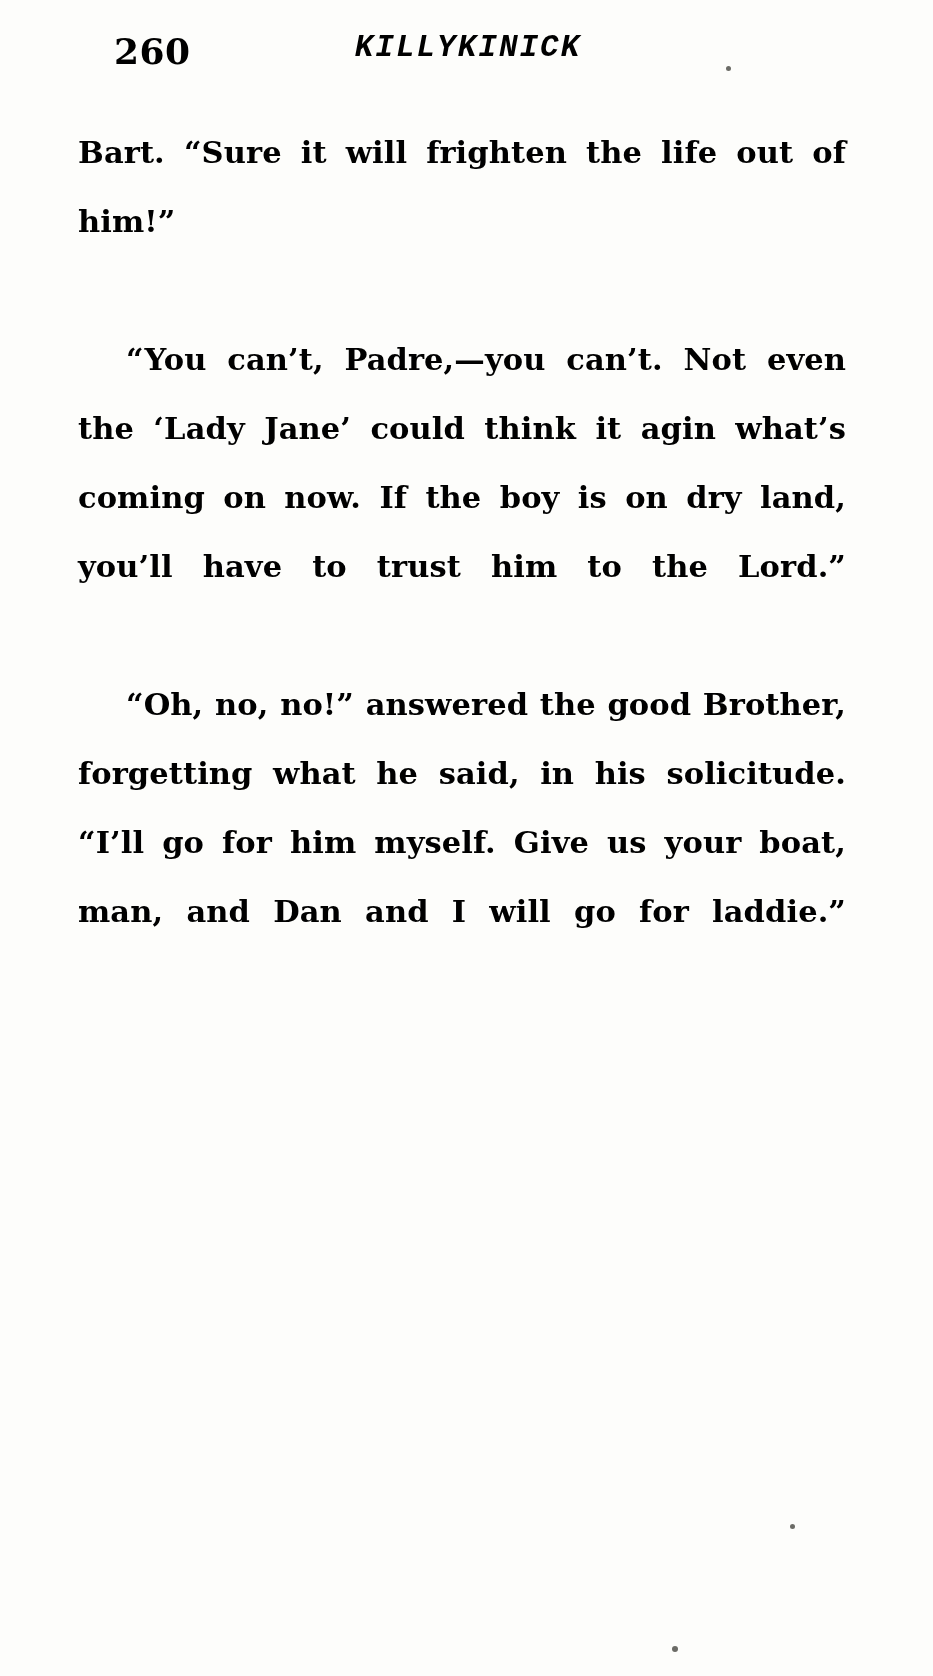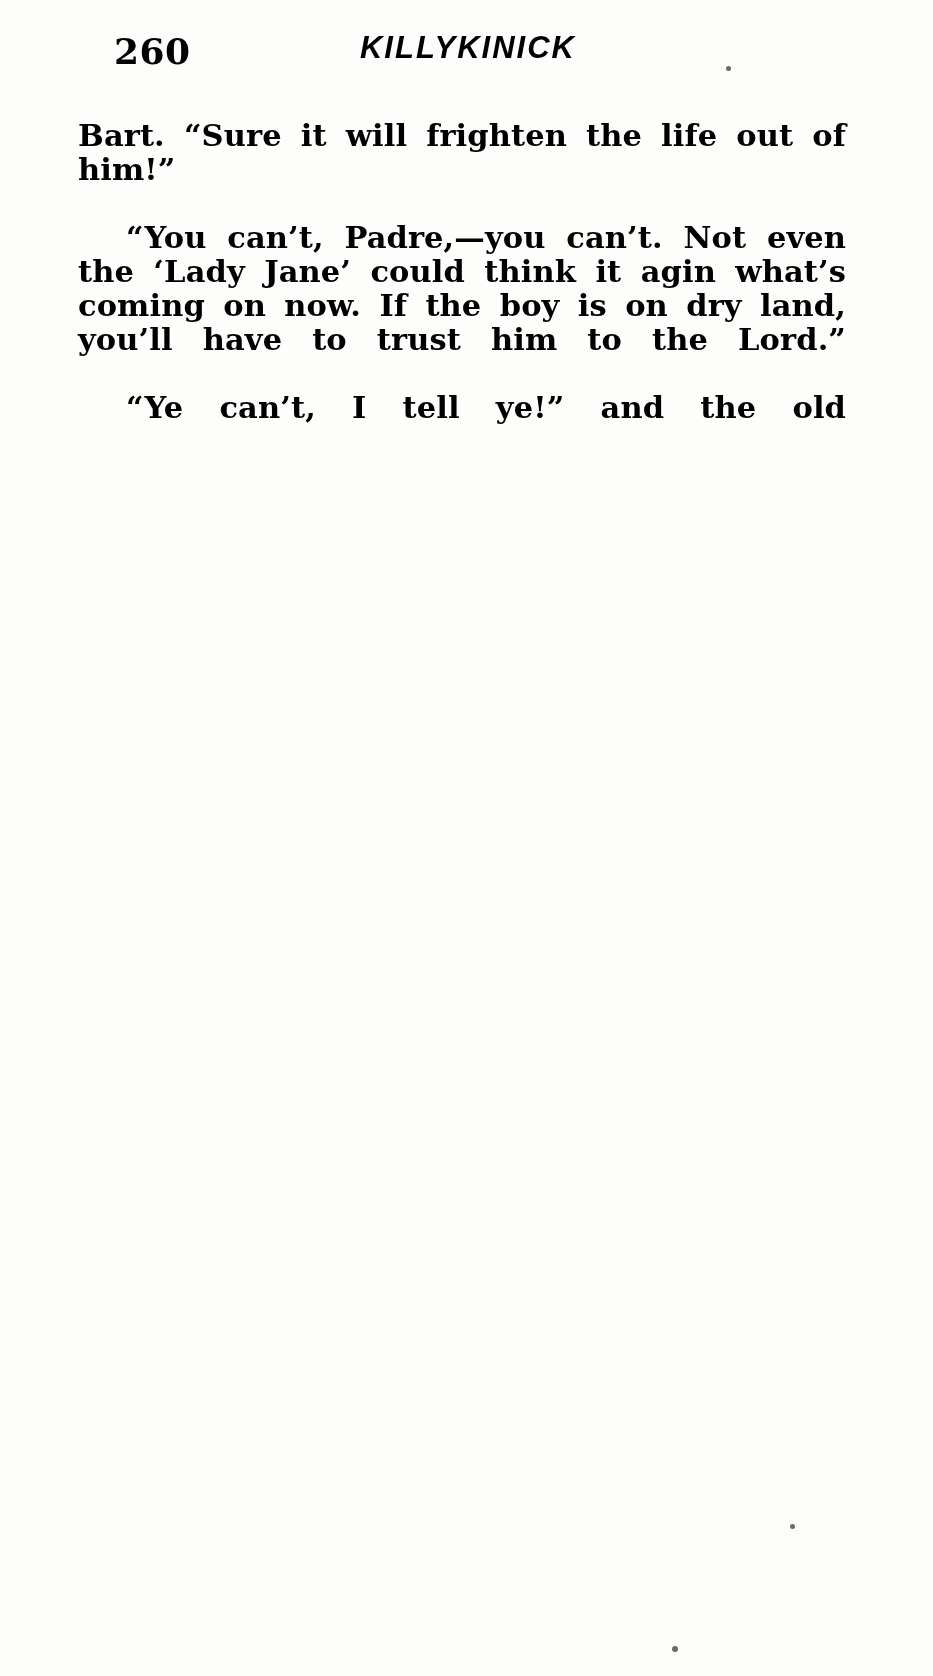--- a/index.html
+++ b/index.html
@@ -39,35 +39,35 @@
     font-size: 36px;
     letter-spacing: 0.5px;
     margin-left: 36px;
   }
   .running-title {
     position: absolute;
     left: 0;
     top: 0;
     width: 780px;
     text-align: center;
-    font-family: Liberation Sans, sans-serif;
+    font-family: Liberation Mono, monospace;
     font-weight: bold;
     font-style: italic;
     font-size: 31px;
     letter-spacing: 2px;
   }
   .body-text {
     position: absolute;
     left: 78px;
     top: 118px;
     width: 768px;
     font-family: "DejaVu Serif", serif;
     font-weight: bold;
     font-size: 30.5px;
-    line-height: 34px;
+    line-height: 69px;
     text-align: justify;
     text-justify: inter-word;
     letter-spacing: 0.1px;
   }
   .body-text p {
     margin: 0;
     text-indent: 0;
   }
   .body-text p.indented {
     text-indent: 48px;
@@ -93,20 +93,20 @@
 <div class="page">
 
   <div class="header">
     <span class="folio">260</span>
     <span class="running-title">KILLYKINICK</span>
   </div>
 
   <div class="body-text">
     <p>Bart.  “Sure it will frighten the life out of him!”</p>
     <p class="indented">“You can’t, Padre,—you can’t.  Not even the ‘Lady Jane’ could think it agin what’s coming on now.  If the boy is on dry land, you’ll have to trust him to the Lord.”</p>
-    <p class="indented">“Ye can’t, I tell ye!” and the old</p>
+    <p class="indented">“Oh, no, no!” answered the good Brother, forgetting what he said, in his solicitude.  “I’ll go for him myself. Give us your boat, man, and Dan and I will go for laddie.”</p>
   </div>
 
   <span class="speck s1"></span>
   <span class="speck s2"></span>
   <span class="speck s3"></span>
 
 </div>
 
 </body></html>

